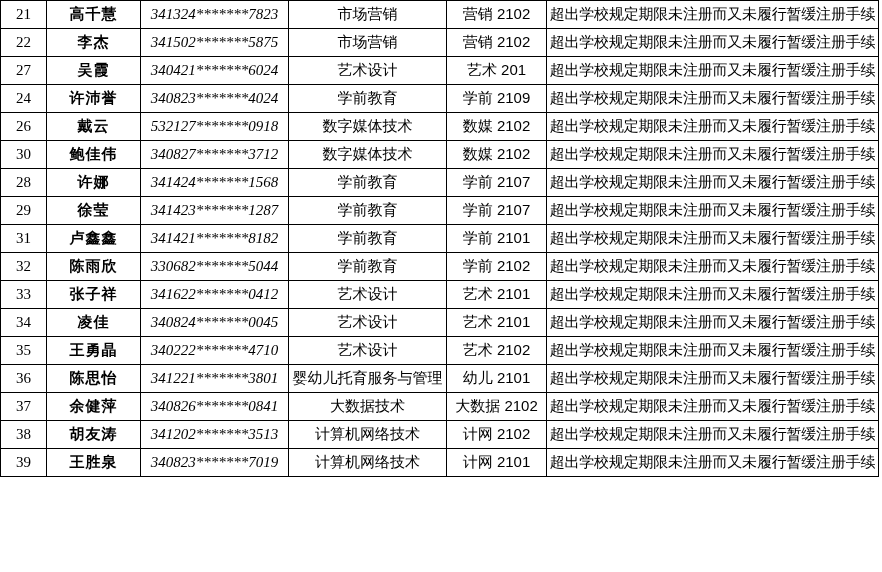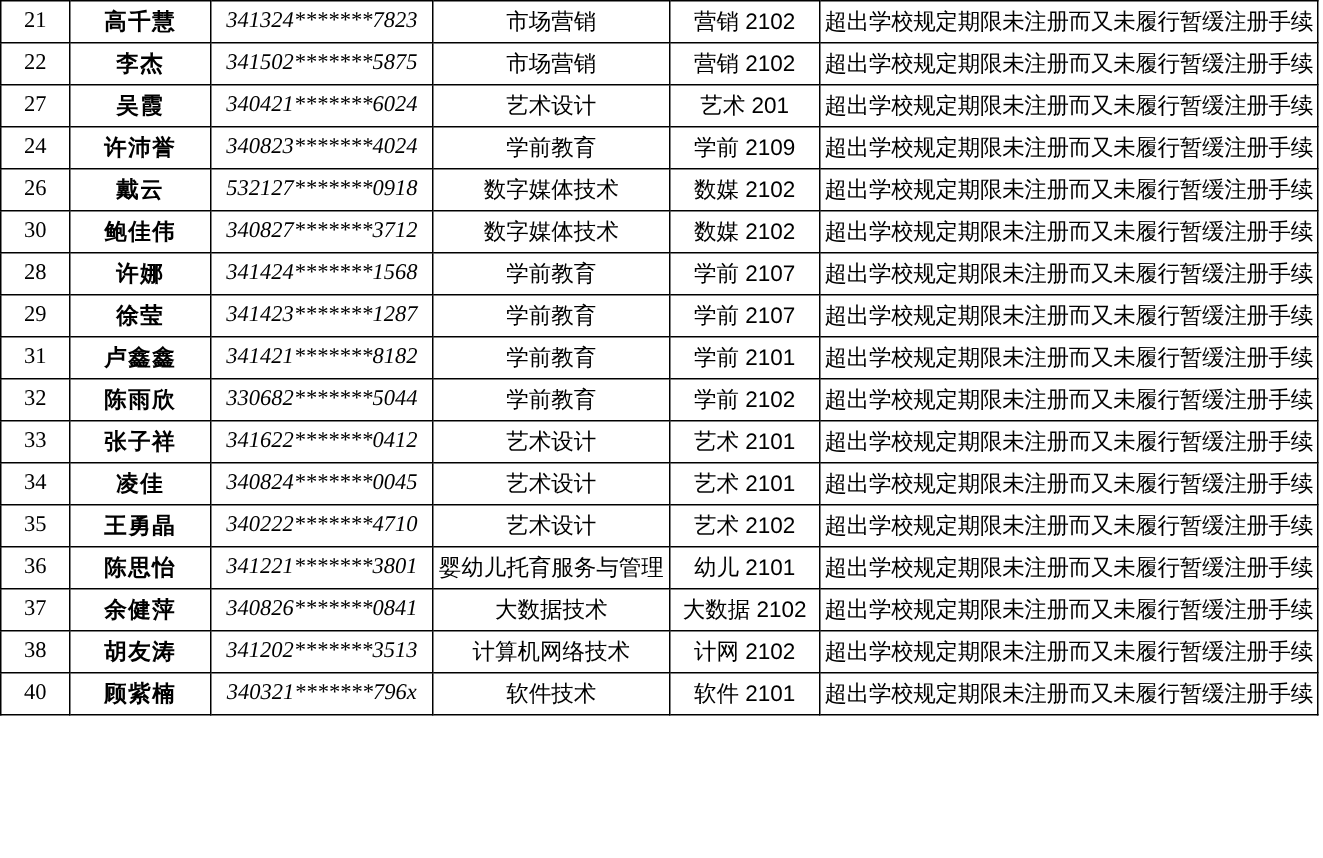--- a/index.html
+++ b/index.html
@@ -207,22 +207,22 @@
         </tr>
         <tr>
           <td class="index-cell">38</td>
           <td class="name-cell">胡友涛</td>
           <td class="id-cell">341202*******3513</td>
           <td class="major-cell">计算机网络技术</td>
           <td class="class-cell">计网 2102</td>
           <td class="status-cell">超出学校规定期限未注册而又未履行暂缓注册手续</td>
         </tr>
         <tr>
-          <td class="index-cell">40</td>
-          <td class="name-cell">顾紫楠</td>
-          <td class="id-cell">340321*******796x</td>
-          <td class="major-cell">软件技术</td>
-          <td class="class-cell">软件 2101</td>
+          <td class="index-cell">39</td>
+          <td class="name-cell">王胜泉</td>
+          <td class="id-cell">340823*******7019</td>
+          <td class="major-cell">计算机网络技术</td>
+          <td class="class-cell">计网 2101</td>
           <td class="status-cell">超出学校规定期限未注册而又未履行暂缓注册手续</td>
         </tr>
       </tbody>
   </table>
 </div>
 
 </body></html>

